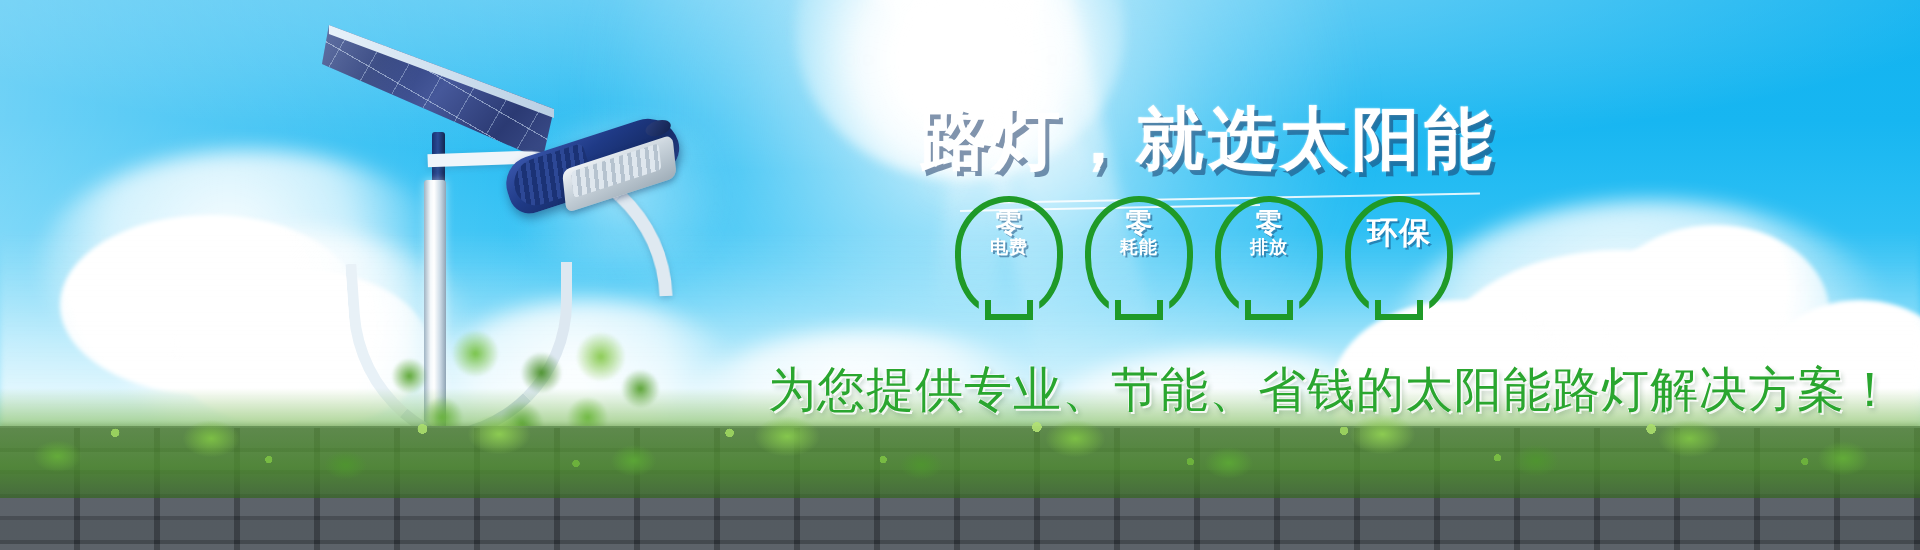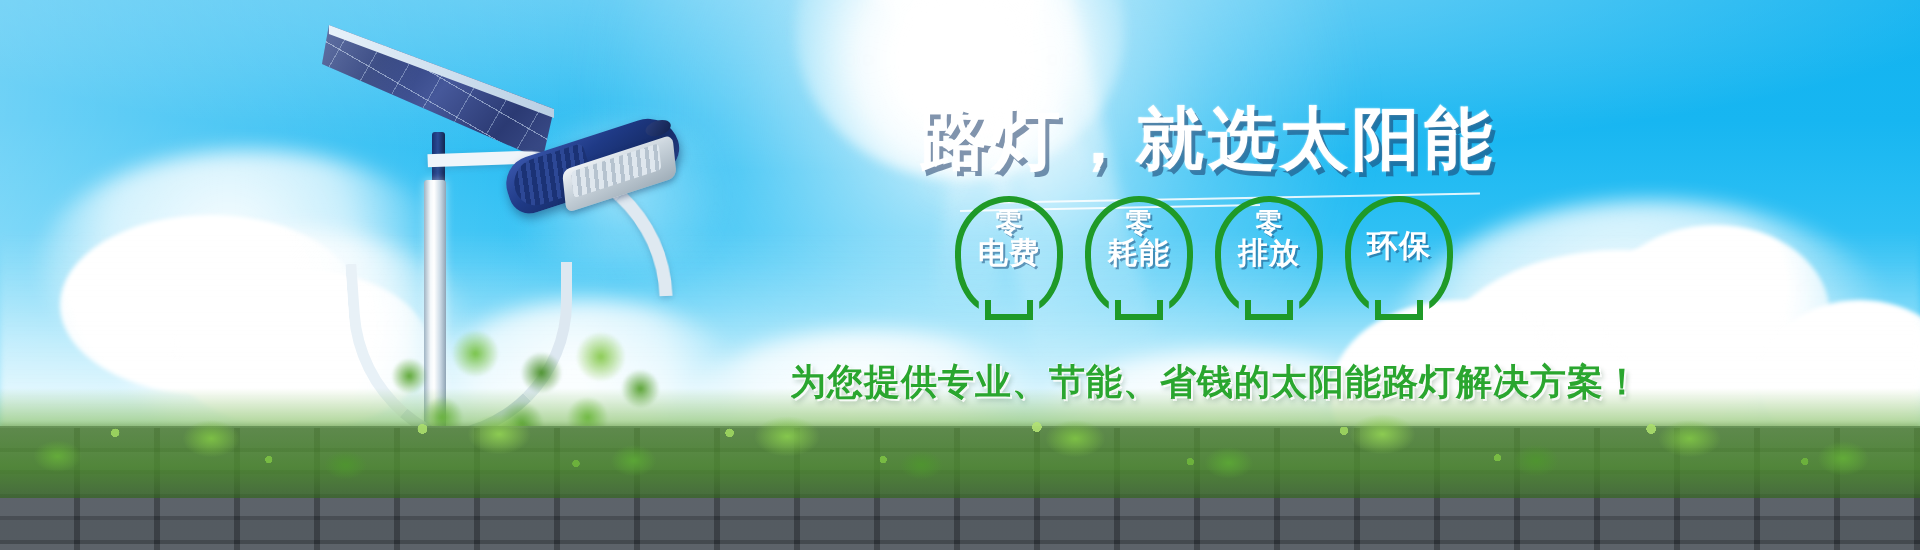--- a/index.html
+++ b/index.html
@@ -166,28 +166,28 @@
   .bulb{position:absolute;left:0;top:0;width:108px;height:118px;
     border:6px solid #1f9a28;border-radius:54px 54px 38% 38%/56px 56px 48% 48%;
     clip-path:polygon(0 0,100% 0,100% 100%,78% 100%,78% 88%,22% 88%,22% 100%,0 100%);
     background:transparent;}
   .bulb-neck{position:absolute;left:30px;top:104px;width:48px;height:20px;
     border-left:6px solid #1f9a28;border-right:6px solid #1f9a28;border-bottom:6px solid #1f9a28;}
   .badge-text{position:absolute;left:0;top:14px;width:108px;text-align:center;
     color:#ffffff;font-weight:bold;line-height:1.02;
     text-shadow:2px 2px 0 rgba(20,70,120,.5);}
   .bz{display:block;font-size:27px;}
-  .bw{display:block;font-size:30px;letter-spacing:1px;}
-  .badge.two .badge-text{top:36px;font-family:Liberation Mono, monospace;}
+  .bw{display:block;font-size:18px;letter-spacing:1px;}
+  .badge.two .badge-text{top:21px;}
   .badge.two .bw{font-size:31px;}
 
   .tagline{position:absolute;left:768px;top:358px;
-    font-size:36px;font-weight:bold;letter-spacing:1px;white-space:nowrap;
+    font-size:48px;font-weight:normal;letter-spacing:1px;white-space:nowrap;
     color:#2aa62f;
-    text-shadow:2px 2px 0 rgba(255,255,255,.85), -1px -1px 0 rgba(255,255,255,.6), 3px 4px 5px rgba(20,70,30,.25);margin-left:22px;}
+    text-shadow:2px 2px 0 rgba(255,255,255,.85), -1px -1px 0 rgba(255,255,255,.6), 3px 4px 5px rgba(20,70,30,.25);}
 </style>
 </head>
 <body>
 
 <div class="banner">
 
   <div class="sky">
     <div class="sky-deep"></div>
     <div class="sky-left-fade"></div>
 

